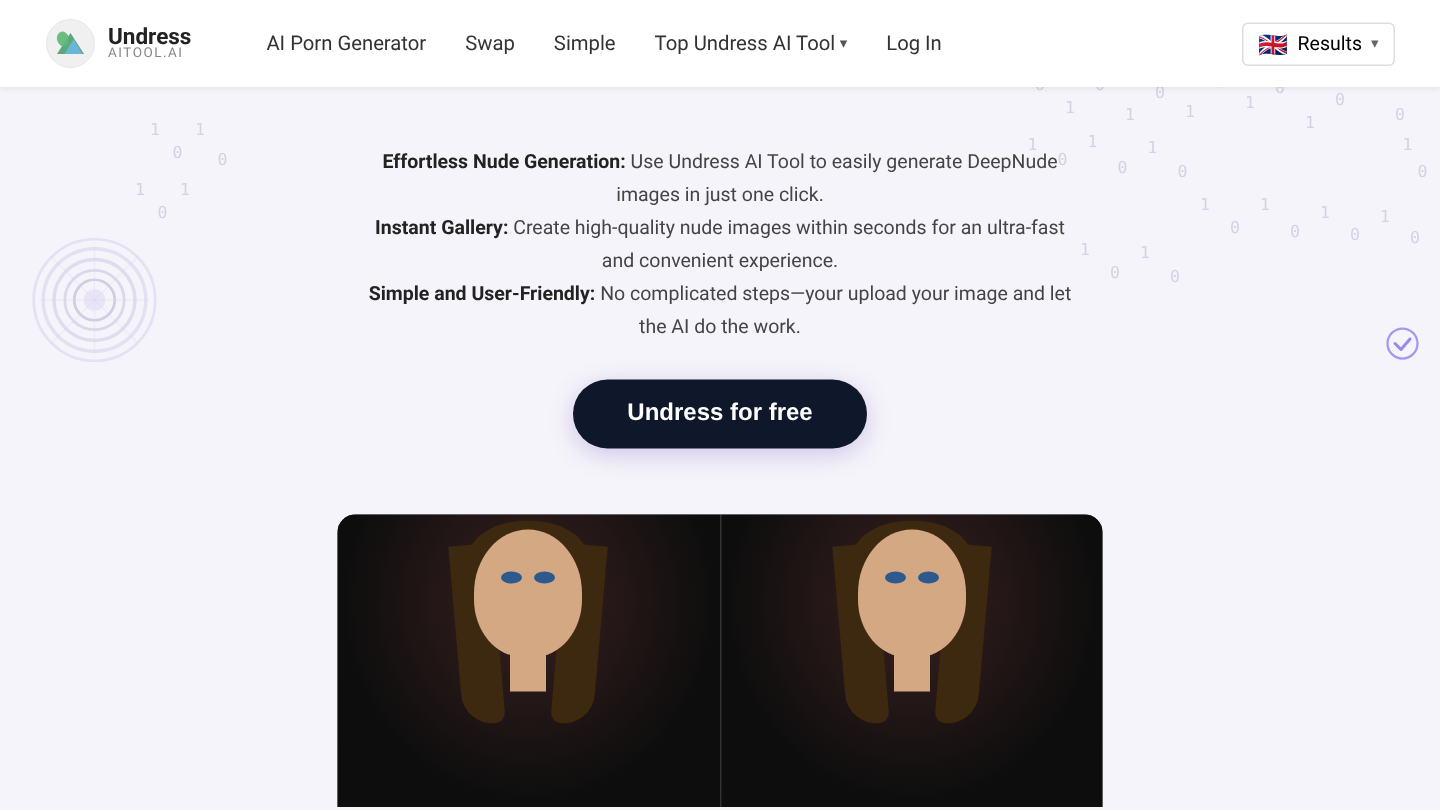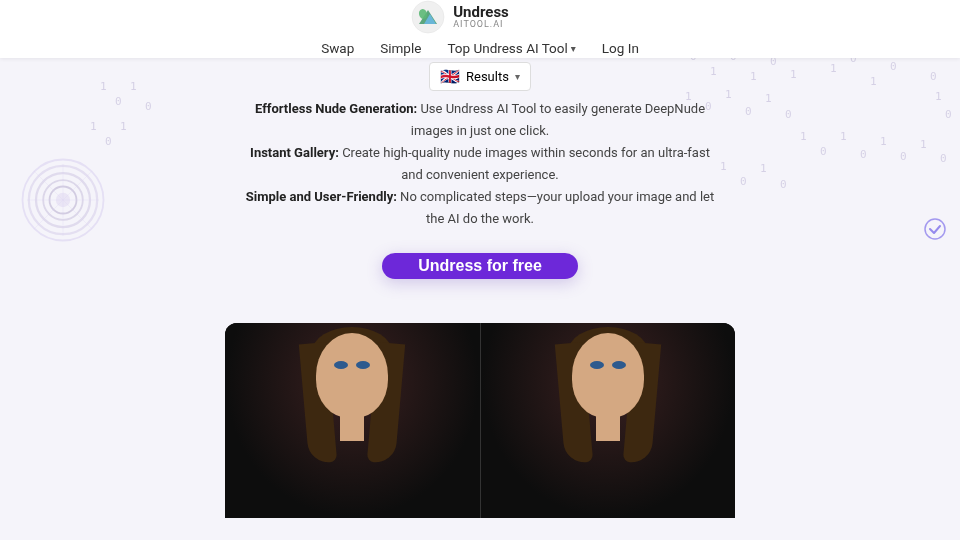--- a/index.html
+++ b/index.html
@@ -50,21 +50,20 @@
     
     nav {
       position: relative;
       z-index: 10;
       display: flex;
       align-items: center;
       background: white;
       padding: 0 30px;
       height: 58px;
       box-shadow: 0 1px 4px rgba(0,0,0,0.07);
-      flex-direction: column;
     }
     .logo-area {
       display: flex;
       align-items: center;
       gap: 8px;
       margin-right: 40px;
     }
     .logo-icon {
       width: 34px;
       height: 34px;
@@ -146,25 +145,25 @@
       color: #444;
       max-width: 480px;
       margin: 0 auto 22px;
       line-height: 1.7;
     }
     .hero-desc b {
       font-weight: 700;
       color: #222;
     }
     .undress-btn {
-      background: #6d28d9;
+      background: #0f172a;
       color: white;
       border: none;
       border-radius: 28px;
-      padding: 4px 36px;
+      padding: 14px 36px;
       font-size: 16px;
       font-weight: 600;
       cursor: pointer;
       display: inline-block;
       box-shadow: 0 4px 16px rgba(124,92,191,0.3);
     }
 
     
     .demo-section {
       position: relative;
@@ -369,20 +368,21 @@
 
       <ellipse cx="12" cy="14" rx="4" ry="5" fill="#5cb875" transform="rotate(-15,12,14)" opacity="0.9"></ellipse>
     </svg>
     <div class="logo-text">
       <span class="logo-main">Undress</span>
       <span class="logo-sub">AITOOL.AI</span>
     </div>
   </div>
 
   <div class="nav-links">
+    <a class="nav-link" href="#">AI Porn Generator</a>
     <a class="nav-link" href="#">Swap</a>
     <a class="nav-link" href="#">Simple</a>
     <a class="nav-link nav-link-dropdown" href="#">
       <span>Top Undress AI Tool</span>
       <span class="chevron">▾</span>
     </a>
     <a class="nav-link" href="#">Log In</a>
   </div>
 
   <div class="nav-right">

